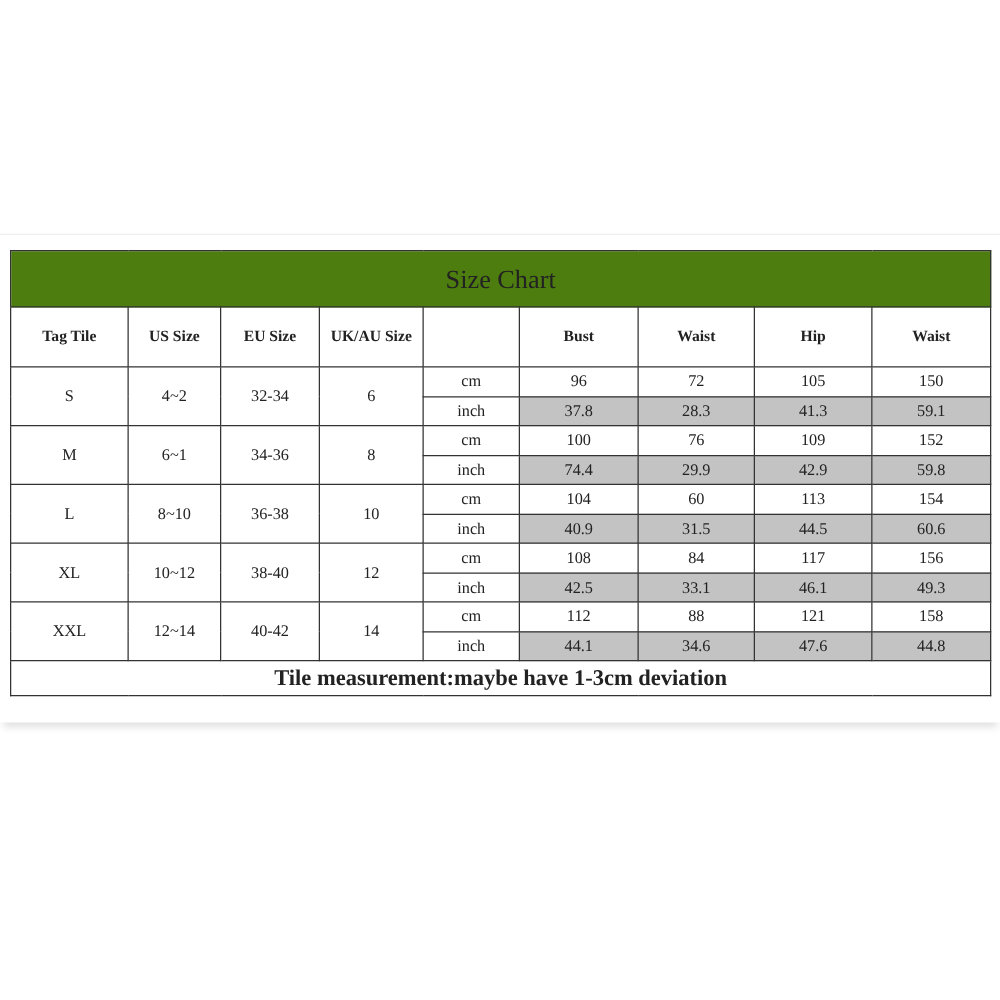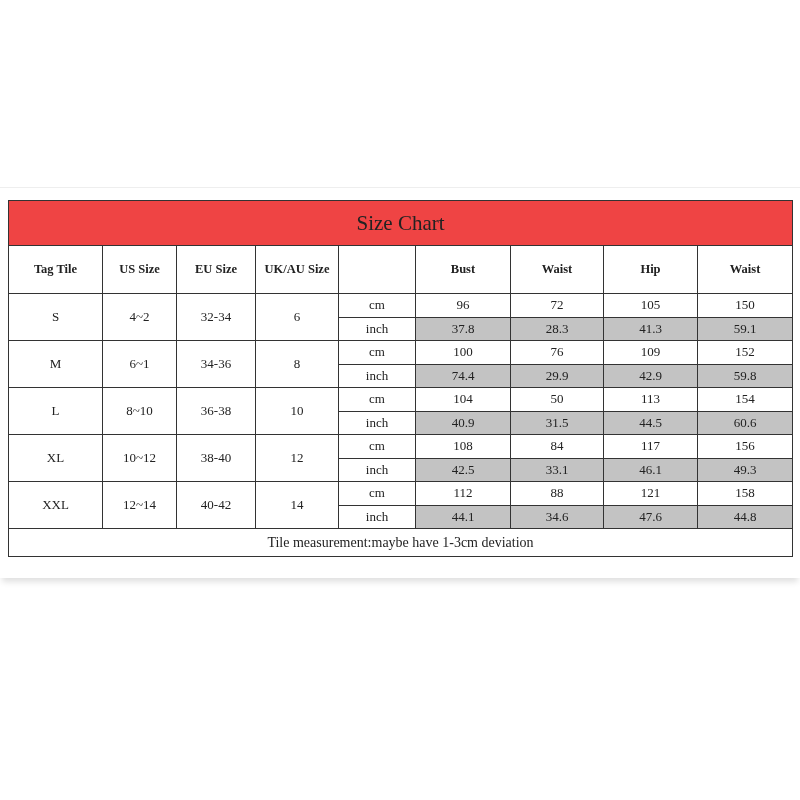--- a/index.html
+++ b/index.html
@@ -1,25 +1,25 @@
 <!DOCTYPE html>
 <html><head>
 <meta charset="utf-8">
 <style>
   html,body{margin:0;padding:0;background:#fff;}
   body{width:800px;height:800px;position:relative;overflow:hidden;font-family:"Liberation Serif","DejaVu Serif",serif;color:#222;}
   .card{position:absolute;left:0;top:187px;width:800px;height:390px;background:#fff;
         box-shadow:0 6px 6px -2px rgba(0,0,0,0.12);border-top:1px solid #eee;}
   table{position:absolute;left:8px;top:200px;border-collapse:collapse;table-layout:fixed;width:785px;}
   td{border:1px solid #333;text-align:center;vertical-align:middle;padding:0;font-size:13px;}
-  .title td{background:#ef4444;height:44px;font-size:21px;color:#222;text-align:center;}
+  .title td{background:#4d7c0f;height:44px;font-size:21px;color:#222;text-align:center;}
   .hdr td{height:47px;font-weight:bold;font-size:12.5px;}
   .sub td{height:22.5px;}
   .shade{background:#c3c3c3;margin-top:36px;}
-  .foot td{height:27px;font-size:14px;}
+  .foot td{height:27px;font-size:18px;font-weight:bold;}
 </style>
 </head>
 <body>
 
 <div class="card"></div>
 
 <table>
   <colgroup>
     <col style="width:94px">
       <col style="width:74px">
@@ -82,21 +82,21 @@
         <td class="shade">42.9</td>
         <td class="shade">59.8</td>
       </tr>
       <tr class="sub">
         <td rowspan="2">L</td>
         <td rowspan="2">8~10</td>
         <td rowspan="2">36-38</td>
         <td rowspan="2">10</td>
         <td>cm</td>
         <td>104</td>
-        <td>50</td>
+        <td>60</td>
         <td>113</td>
         <td>154</td>
       </tr>
       <tr class="sub">
         <td>inch</td>
         <td class="shade">40.9</td>
         <td class="shade">31.5</td>
         <td class="shade">44.5</td>
         <td class="shade">60.6</td>
       </tr>

